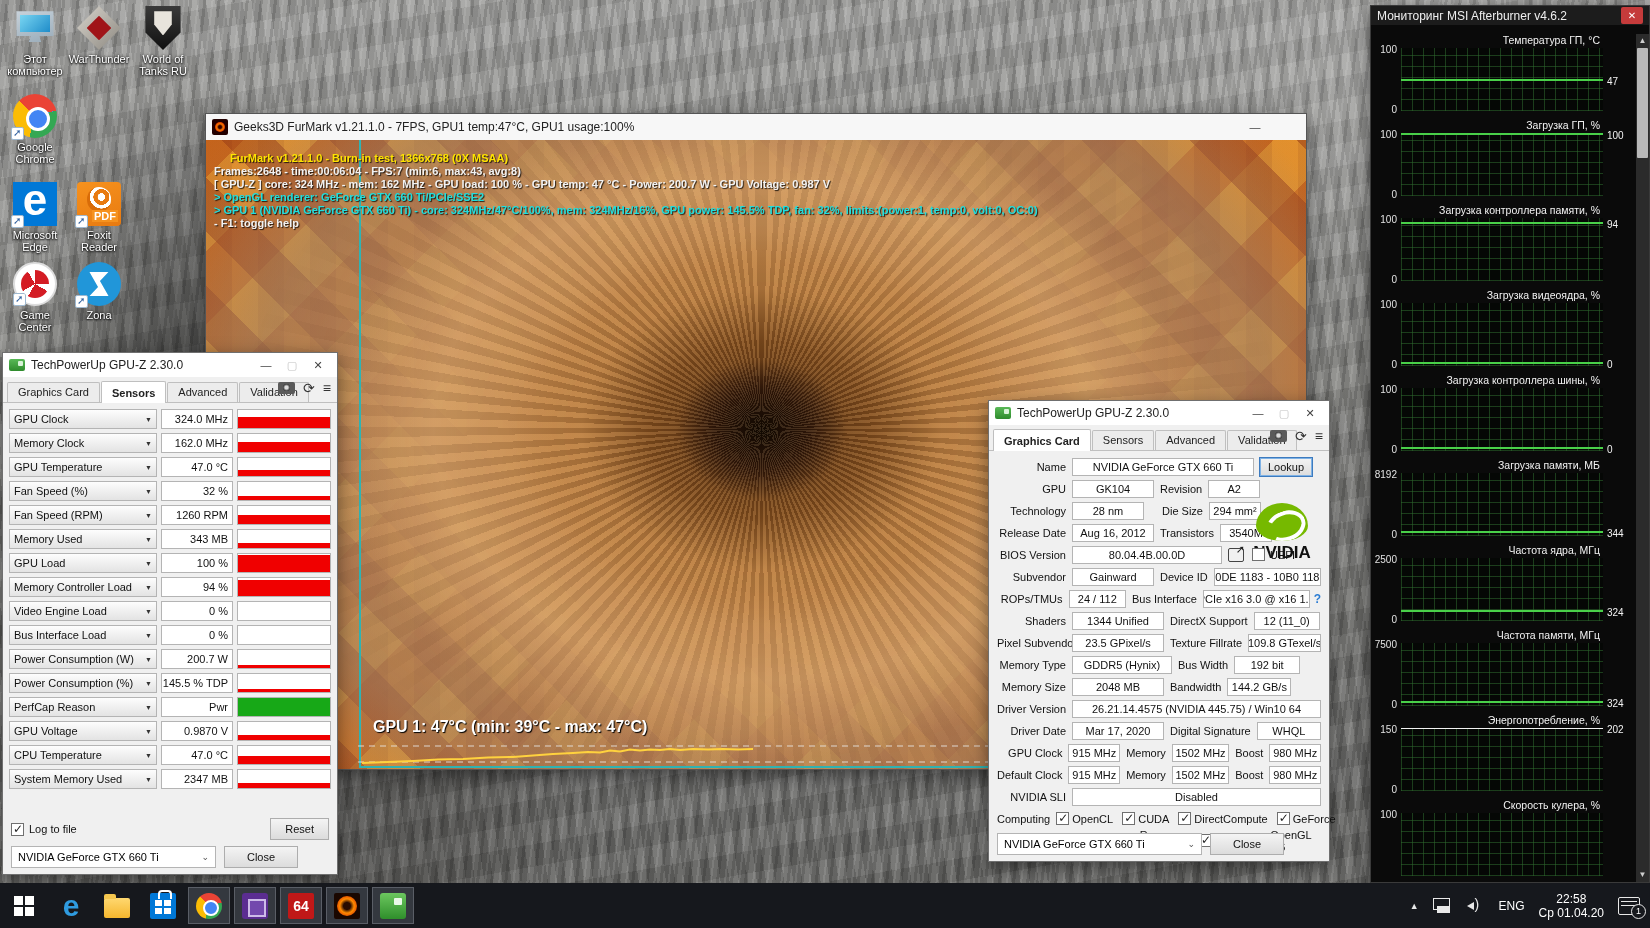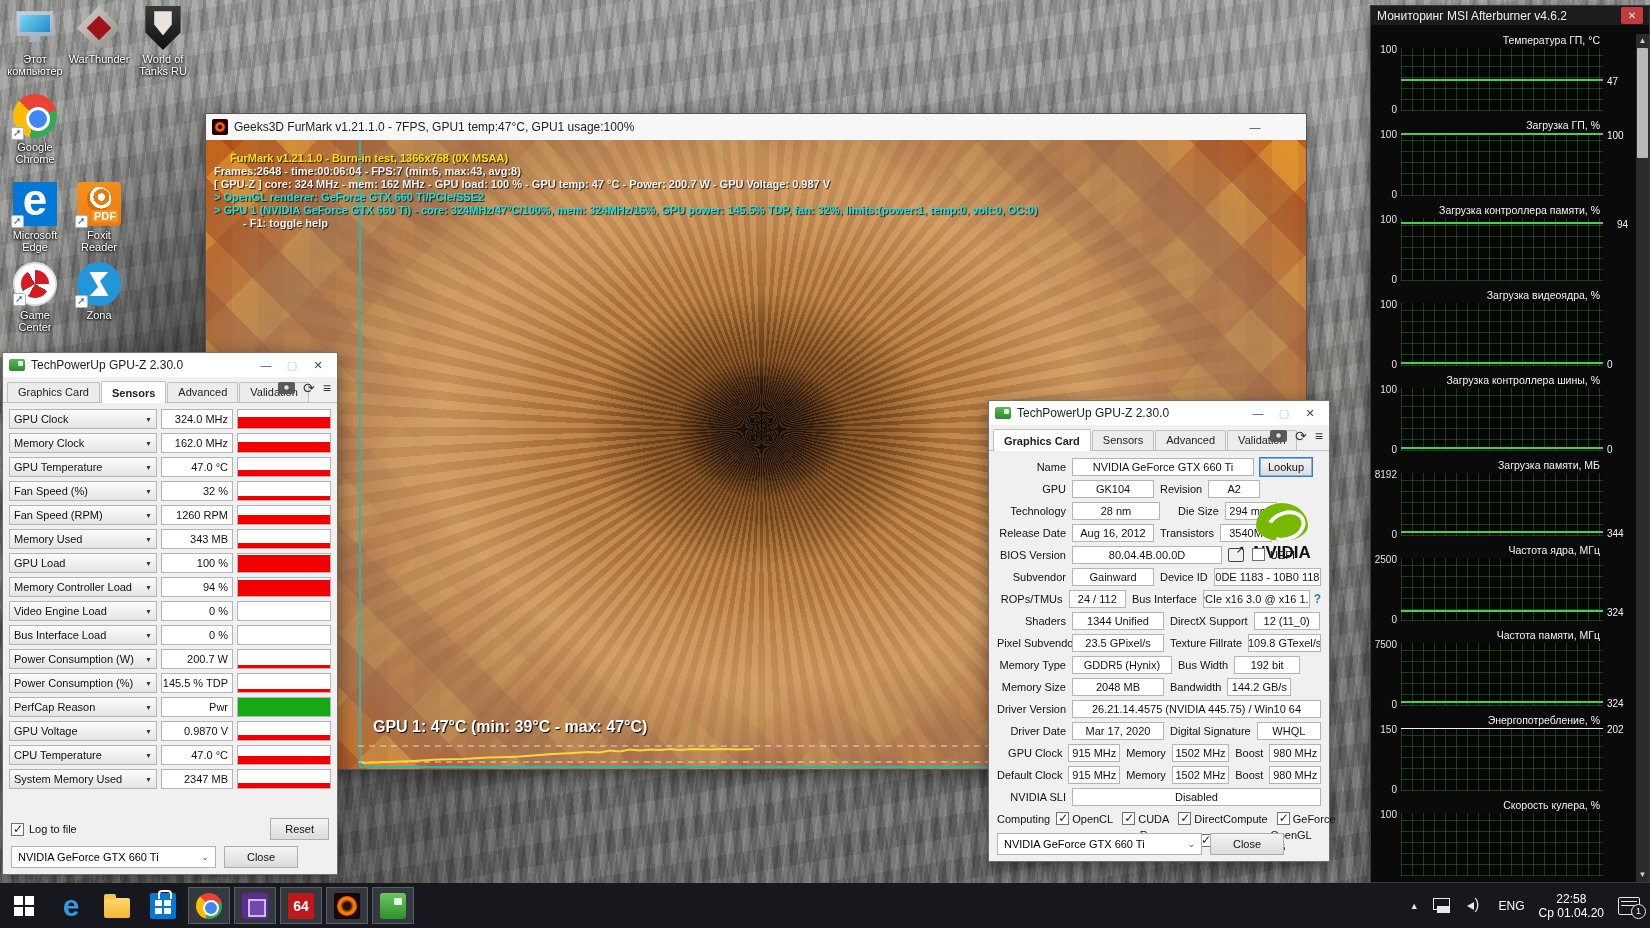--- a/index.html
+++ b/index.html
@@ -83,21 +83,21 @@
   .devsel .lbl { flex:1; } .devsel .arr { font-size:9px; color:#555; }
   .devicebar .btn { width:74px; }
 
   
   #gpuz-right { left:988px; top:400px; width:342px; height:462px; }
   .fields { padding:5px 8px 0 8px; position:relative; }
   .frow { display:flex; align-items:center; height:21px; margin-bottom:1px; font-size:11px; color:#111; }
   .flabel { width:75px; text-align:right; padding-right:6px; white-space:nowrap; }
   .fmid { text-align:right; padding:0 6px; white-space:nowrap; }
   .fbox { border:1px solid #b4b4b4; background:#fff; height:18px; display:flex; align-items:center; justify-content:center; padding:0 3px; white-space:nowrap; overflow:hidden; font-size:11px; }
-  .w185{width:182px}.w150{width:150px}.w110{width:112px}.w102{width:100px}.w92{width:92px}.w82{width:82px}.w72{width:88px}.w70{width:66px}.w68{width:64px}.w62{width:60px}.w56{width:54px}.w52{width:52px}.wfull{flex:1}
+  .w185{width:182px}.w150{width:150px}.w110{width:112px}.w102{width:100px}.w92{width:92px}.w82{width:82px}.w72{width:72px}.w70{width:66px}.w68{width:64px}.w62{width:60px}.w56{width:54px}.w52{width:52px}.wfull{flex:1}
   .nv-logo { position:absolute; right:10px; top:52px; width:74px; height:72px; text-align:center; }
   .nv-eye { width:52px; height:38px; margin:0 auto; background:#76b900; border-radius:50% 50% 50% 50%/60% 60% 40% 40%; position:relative; overflow:hidden; }
   .nv-eye::before { content:""; position:absolute; left:10px; top:8px; width:32px; height:22px; border:4px solid #fff; border-radius:50%; border-left-color:transparent; transform:rotate(-20deg); }
   .nv-text { font-size:17px; font-weight:bold; color:#111; letter-spacing:0; margin-top:2px; }
   .share-icon { width:16px; height:14px; border:1px solid #444; border-radius:2px; margin-left:6px; position:relative; }
   .share-icon::after { content:"➚"; position:absolute; right:-2px; top:-6px; font-size:11px; color:#222; }
   .q-icon { color:#2b7cd3; font-weight:bold; font-size:12px; margin-left:4px; }
   .cbgroup { display:flex; gap:9px; align-items:center; }
   .cbgroup .cbrow { gap:3px; }
 
@@ -280,21 +280,21 @@
           <div style="color: rgb(255, 228, 0); padding-left: 16px;">FurMark v1.21.1.0 - Burn-in test, 1366x768 (0X MSAA)</div>
 
           <div style="color: rgb(242, 242, 242);">Frames:2648 - time:00:06:04 - FPS:7 (min:6, max:43, avg:8)</div>
 
           <div style="color: rgb(242, 242, 242);">[ GPU-Z ] core: 324 MHz - mem: 162 MHz - GPU load: 100 % - GPU temp: 47 °C - Power: 200.7 W - GPU Voltage: 0.987 V</div>
 
           <div style="color: rgb(32, 222, 222);">&gt; OpenGL renderer: GeForce GTX 660 Ti/PCIe/SSE2</div>
 
           <div style="color: rgb(32, 222, 222);">&gt; GPU 1 (NVIDIA GeForce GTX 660 Ti) - core: 324MHz/47°C/100%, mem: 324MHz/16%, GPU power: 145.5% TDP, fan: 32%, limits:(power:1, temp:0, volt:0, OC:0)</div>
 
-          <div style="color: rgb(242, 242, 242); margin-left: 29px;">- F1: toggle help</div>
+          <div style="color: rgb(242, 242, 242);">- F1: toggle help</div>
         </div>
       <div class="fm-temp-label">GPU 1: 47°C (min: 39°C - max: 47°C)</div>
       <svg class="fm-temp-svg" width="948" height="42" viewBox="0 0 948 42">
         <line x1="0" y1="14" x2="948" y2="14" stroke="#e8e8e8" stroke-width="1" stroke-dasharray="6 5" opacity="0.85"></line>
         <line x1="0" y1="30" x2="948" y2="30" stroke="#e8e8e8" stroke-width="1" stroke-dasharray="6 5" opacity="0.85"></line>
         <polyline fill="none" stroke="#ffd23e" stroke-width="2" points="4,31 30,30 55,29 80,27.5 105,27 130,25.5 155,25 175,23.5 195,22 215,21 230,20 242,20.5 252,18.5 262,19.5 272,17.5 282,18.5 292,17.5 302,18 312,17 322,18 335,17 350,17.5 365,17 380,17.5 395,17"></polyline>
       </svg>
     </div>
   </div>
 
@@ -730,21 +730,21 @@
         </div>
 
         <div class="absec">
           <div class="absec-label">Загрузка контроллера памяти, %</div>
           <div class="abwrap">
             <span class="abmax">100</span>
             <span class="abmin">0</span>
             <div class="abgrid">
               <div class="abline green" style="bottom: 90%;"></div>
             </div>
-            <span class="abval" style="bottom: 90%; margin-left: 10px;">94</span>
+            <span class="abval" style="bottom: 90%;">94</span>
           </div>
         </div>
 
         <div class="absec">
           <div class="absec-label">Загрузка видеоядра, %</div>
           <div class="abwrap">
             <span class="abmax">100</span>
             <span class="abmin">0</span>
             <div class="abgrid">
               <div class="abline green" style="bottom: 3%;"></div>

